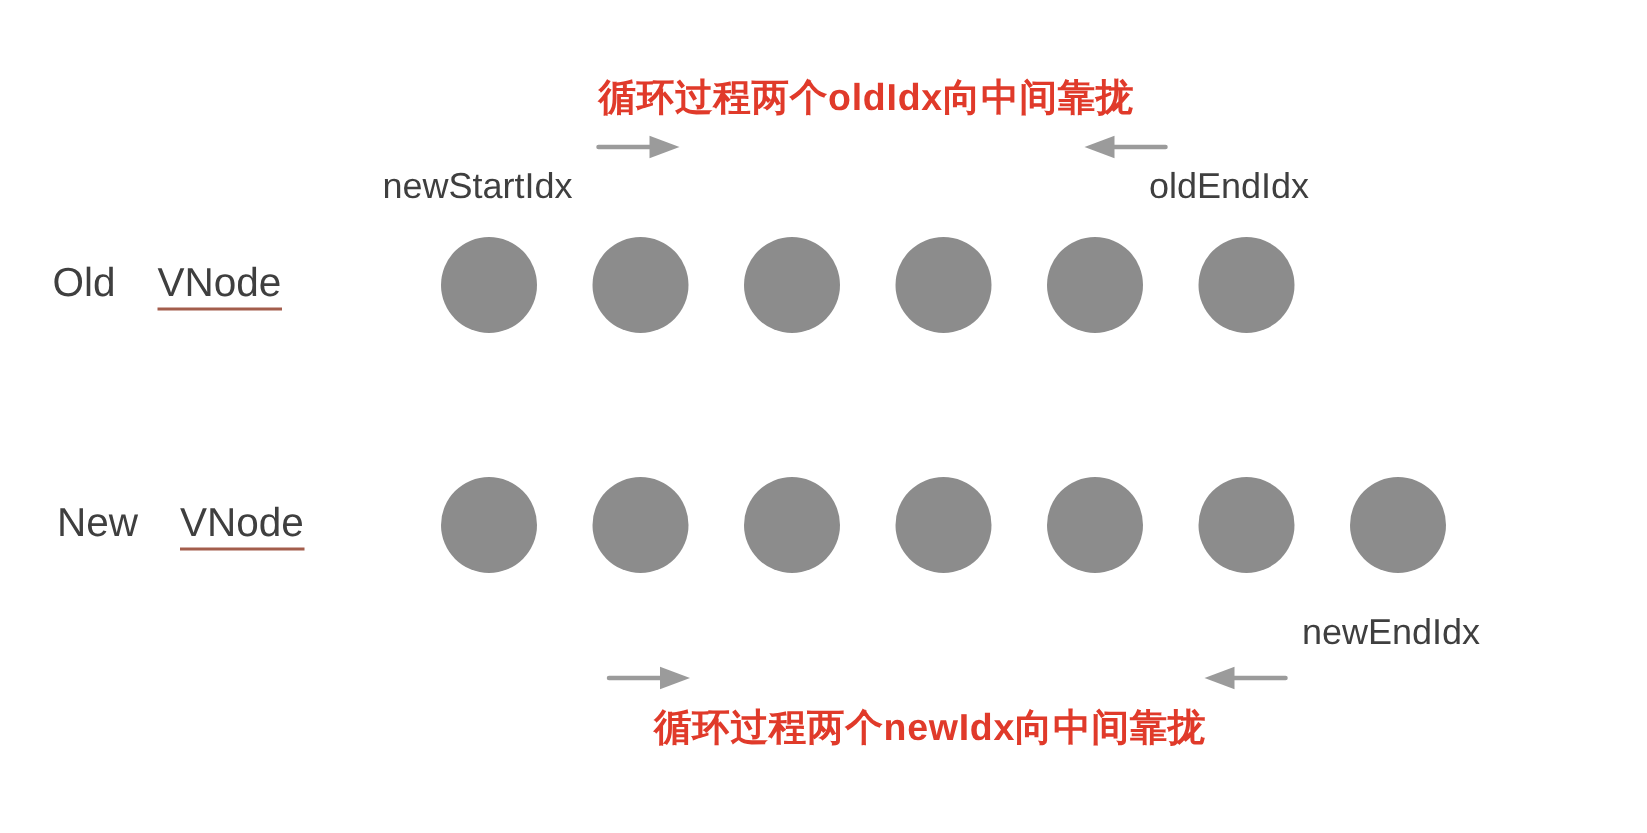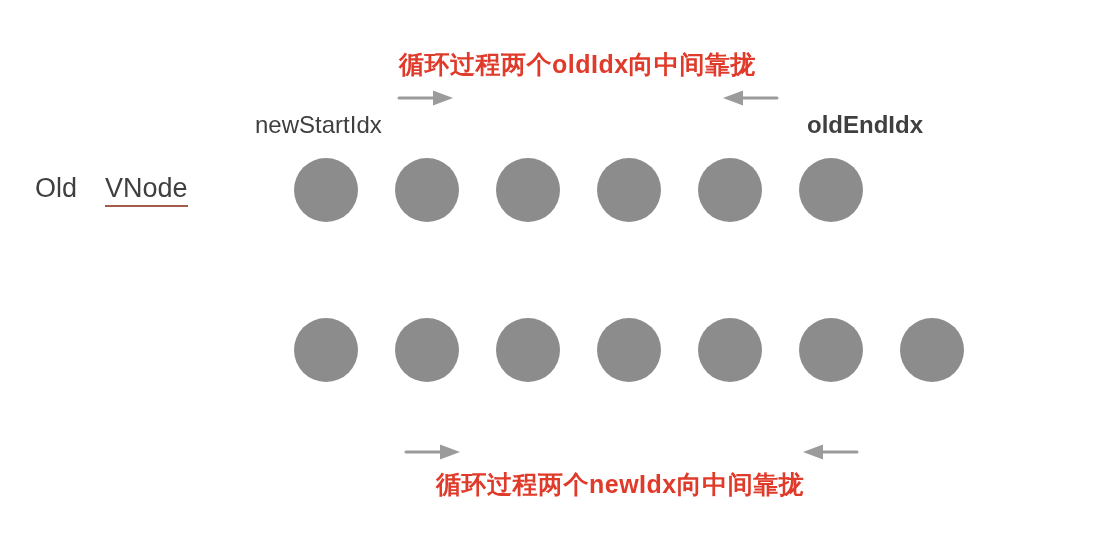--- a/index.html
+++ b/index.html
@@ -71,44 +71,48 @@
   <svg class="arrow" style="left:397px; top:87px;" viewBox="0 0 58 22">
     <line x1="2" y1="11" x2="38" y2="11" stroke-width="3" stroke-linecap="round"></line>
     <polygon points="36,3.5 56,11 36,18.5"></polygon>
   </svg>
   <svg class="arrow flip" style="left:721px; top:87px;" viewBox="0 0 58 22">
     <line x1="2" y1="11" x2="38" y2="11" stroke-width="3" stroke-linecap="round"></line>
     <polygon points="36,3.5 56,11 36,18.5"></polygon>
   </svg>
 
   <div class="idx-label" style="left:255px; top:111px;">newStartIdx</div>
-  <div class="idx-label" style="left:807px; top:111px;font-weight:bold;">oldEndIdx</div>
+  <div class="idx-label" style="left:766px; top:111px;">oldEndIdx</div>
 
   <div class="row-label" style="left:35px; top:173px;">
     <span>Old</span><span class="underlined">VNode</span>
   </div>
   <div class="node-row" style="left:294px; top:158px;">
       <div class="vnode-circle"></div>
       <div class="vnode-circle"></div>
       <div class="vnode-circle"></div>
       <div class="vnode-circle"></div>
       <div class="vnode-circle"></div>
       <div class="vnode-circle"></div>
     </div>
 
+  <div class="row-label" style="left:38px; top:333px;">
+    <span>New</span><span class="underlined">VNode</span>
+  </div>
   <div class="node-row" style="left:294px; top:318px;">
       <div class="vnode-circle"></div>
       <div class="vnode-circle"></div>
       <div class="vnode-circle"></div>
       <div class="vnode-circle"></div>
       <div class="vnode-circle"></div>
       <div class="vnode-circle"></div>
       <div class="vnode-circle"></div>
     </div>
 
+  <div class="idx-label" style="left:868px; top:408px;">newEndIdx</div>
 
   <svg class="arrow" style="left:404px; top:441px;" viewBox="0 0 58 22">
     <line x1="2" y1="11" x2="38" y2="11" stroke-width="3" stroke-linecap="round"></line>
     <polygon points="36,3.5 56,11 36,18.5"></polygon>
   </svg>
   <svg class="arrow flip" style="left:801px; top:441px;" viewBox="0 0 58 22">
     <line x1="2" y1="11" x2="38" y2="11" stroke-width="3" stroke-linecap="round"></line>
     <polygon points="36,3.5 56,11 36,18.5"></polygon>
   </svg>
 

